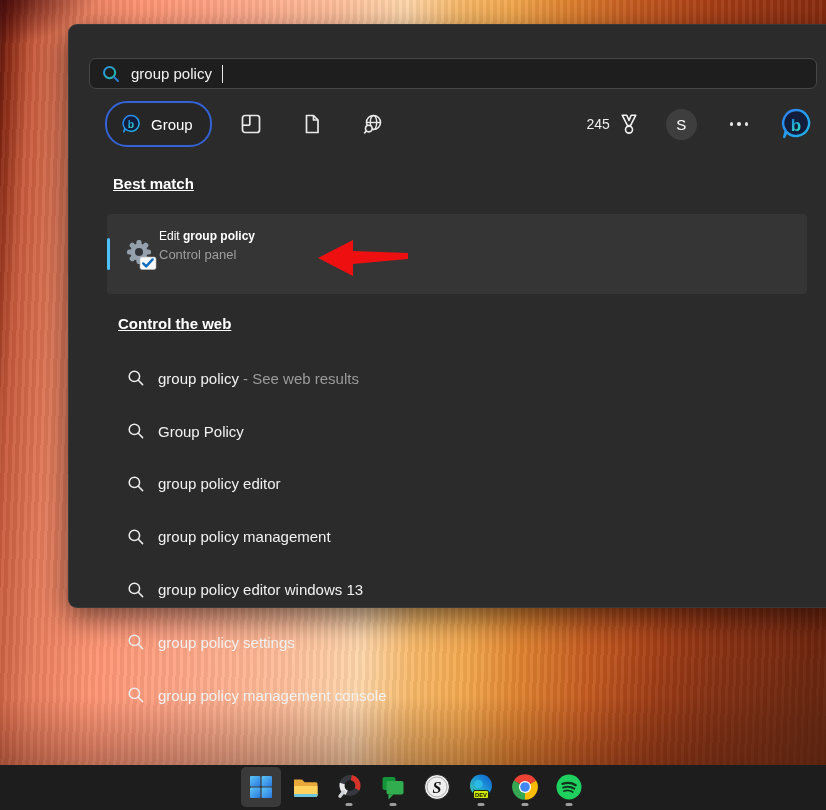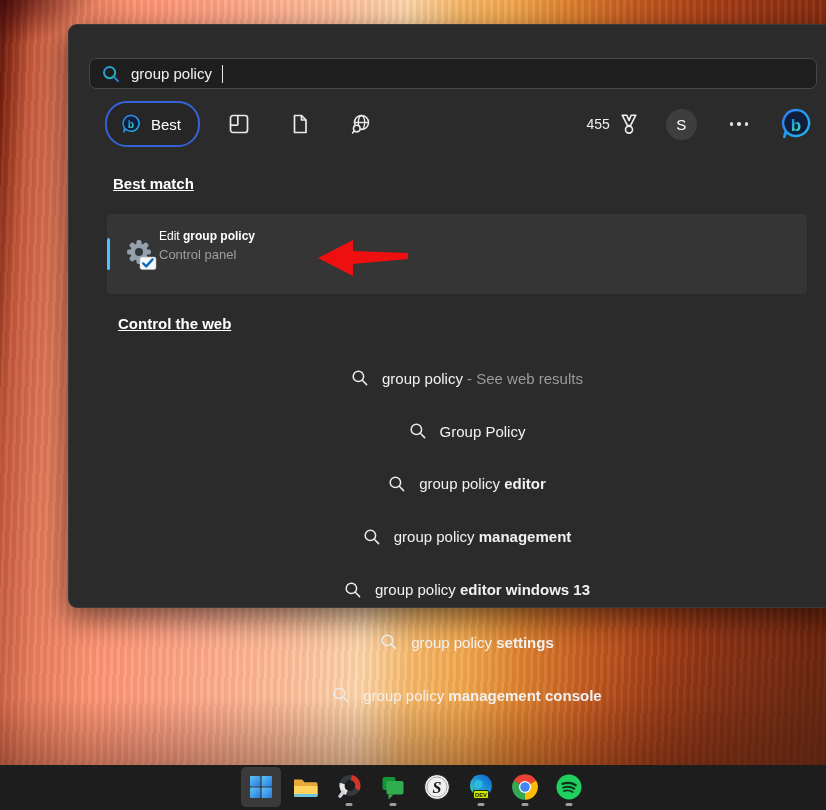--- a/index.html
+++ b/index.html
@@ -56,25 +56,25 @@
     background:#353535;border-radius:4px;cursor:pointer;}
   .accent-bar{position:absolute;left:0;top:24px;width:3px;height:32px;border-radius:2px;background:#4cc2ff;}
   .result-icon{position:absolute;left:17px;top:24px;}
   .result-text{position:absolute;left:52px;top:15px;}
   .result-title{color:#fff;font-size:12px;}
   .result-title .b{font-weight:700;}
   .result-sub{color:#9e9e9e;font-size:13px;margin-top:4px;}
   .arrow{position:absolute;left:247px;top:212px;pointer-events:none;}
 
   
-  .suggestions{position:absolute;left:38px;top:327px;width:700px;display:flex;flex-direction:column;align-items:center;}
+  .suggestions{position:absolute;left:38px;top:327px;width:700px;display:flex;flex-direction:column;}
   .suggestion{height:52.8px;display:flex;align-items:center;padding-left:20px;gap:13px;
     border-radius:4px;cursor:pointer;box-sizing:border-box;}
   .sugg-text{color:#f1f1f1;font-size:15px;white-space:pre;}
-  .sugg-text .b{font-weight:700;}
+  .sugg-text .b{font-weight:400;}
   .sugg-text .muted{color:#9b9b9b;}
 
   
   .taskbar{position:absolute;left:0;bottom:0;width:826px;height:45px;background:#1d1d1d;}
   .tb-items{position:absolute;left:241px;top:2px;display:flex;gap:4px;}
   .tb-btn{position:relative;width:40px;height:40px;border-radius:5px;display:flex;
     align-items:center;justify-content:center;cursor:pointer;}
   .tb-btn.active{background:#3a3a3a;}
   .tb-btn.running::after{content:"";position:absolute;left:50%;transform:translateX(-50%);
     bottom:1.5px;width:7px;height:3px;border-radius:2px;background:#9d9d9d;}
@@ -111,21 +111,21 @@
                 <stop offset="1" stop-color="#1db8e8"></stop>
             </linearGradient>
             <linearGradient id="bg2" x1="0" y1="0" x2="0.4" y2="1">
               <stop offset="0" stop-color="#0b74d8"></stop>
                 <stop offset="1" stop-color="#3ae0c8"></stop>
             </linearGradient>
           </defs>
           <path d="M18 4 a13 13 0 1 1 -9.4 21.9 L6.2 31 l1.5 -6.3 A13 13 0 0 1 18 4 Z" fill="#121d3c" stroke="url(#bg1)" stroke-width="2.4" stroke-linejoin="round"></path>
           <text x="18" y="24.5" font-size="17" font-weight="bold" text-anchor="middle" fill="url(#bg2)">b</text>
         </svg>
-        <span>Best</span>
+        <span>Group</span>
       </div>
 
       <div class="filter-btn">
         <svg width="24" height="24" viewBox="0 0 24 24">
           <rect x="3.5" y="3.5" width="17" height="17" rx="2.5" fill="none" stroke="#eaeaea" stroke-width="1.7"></rect>
           <line x1="10.8" y1="3.5" x2="10.8" y2="13.2" stroke="#eaeaea" stroke-width="1.7"></line>
           <line x1="3.5" y1="13.2" x2="10.8" y2="13.2" stroke="#eaeaea" stroke-width="1.7"></line>
         </svg>
       </div>
       <div class="filter-btn">
@@ -138,21 +138,21 @@
         <svg width="24" height="24" viewBox="0 0 24 24">
           <circle cx="12.5" cy="10.5" r="7" fill="none" stroke="#eaeaea" stroke-width="1.6"></circle>
           <ellipse cx="12.5" cy="10.5" rx="3.2" ry="7" fill="none" stroke="#eaeaea" stroke-width="1.4"></ellipse>
           <line x1="5.5" y1="10.5" x2="19.5" y2="10.5" stroke="#eaeaea" stroke-width="1.4"></line>
           <circle cx="7.8" cy="16.6" r="3.3" fill="#2b2b2b" stroke="#eaeaea" stroke-width="1.6"></circle>
           <line x1="5.4" y1="19" x2="3.6" y2="20.9" stroke="#eaeaea" stroke-width="1.6" stroke-linecap="round"></line>
         </svg>
       </div>
 
       <div class="tb-right">
-        <span class="rewards-count">455</span>
+        <span class="rewards-count">245</span>
         <div style="display:flex;cursor:pointer;">
           <svg width="24" height="24" viewBox="0 0 24 24">
             <path d="M5.2 3.2 h4.6 l2.2 5.2 2.2 -5.2 h4.6 l-5.3 10.4 h-3 Z" fill="none" stroke="#f0f0f0" stroke-width="1.6" stroke-linejoin="round"></path>
             <circle cx="12" cy="17.6" r="3.5" fill="none" stroke="#f0f0f0" stroke-width="1.6"></circle>
           </svg>
         </div>
         <div class="avatar">
           <span>S</span>
         </div>
         <div class="more-dots">

